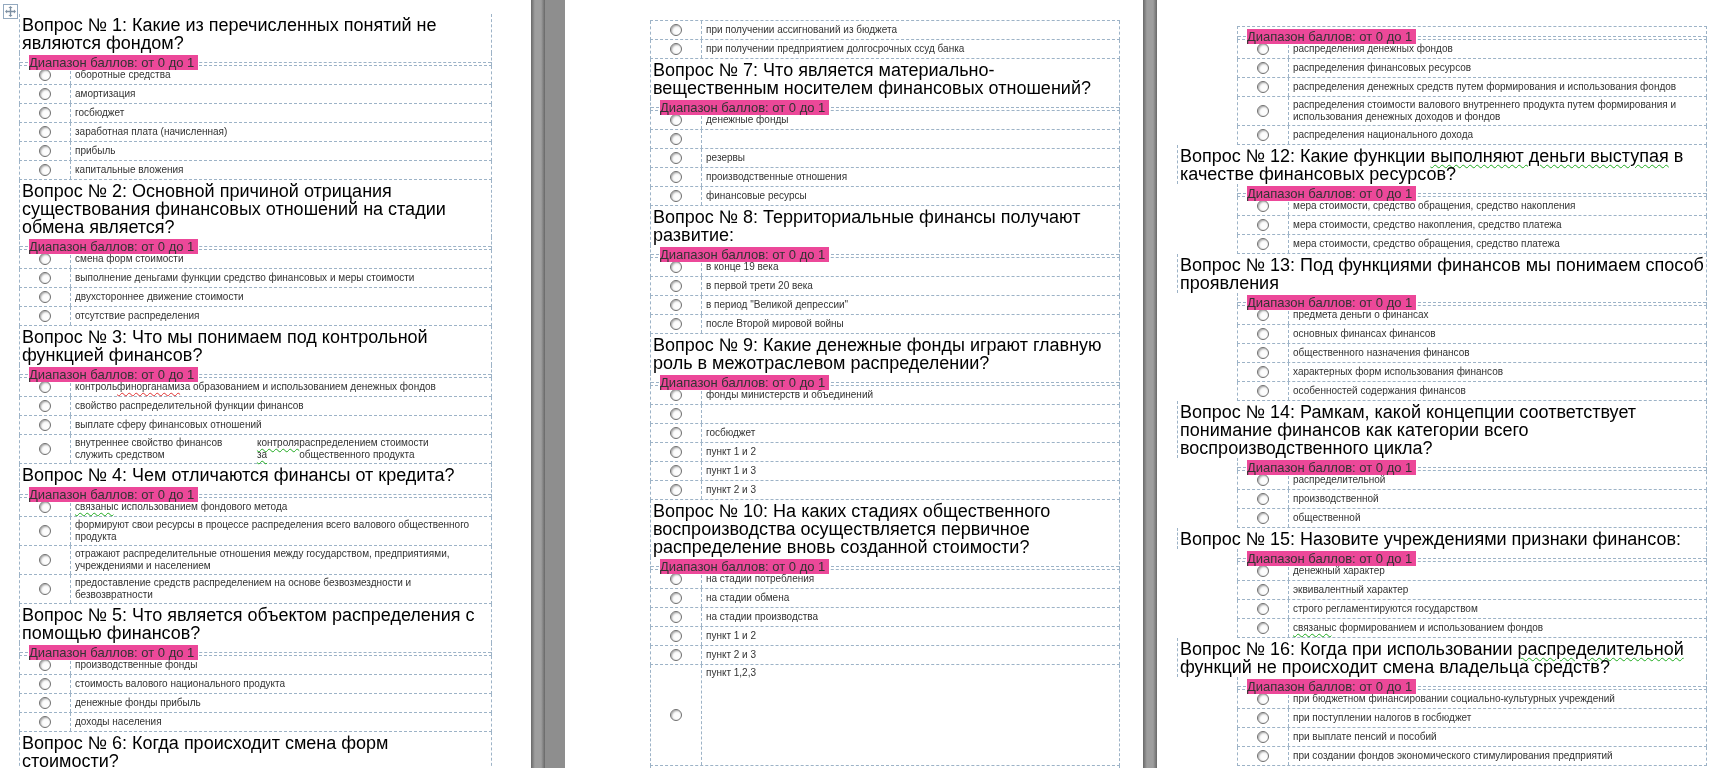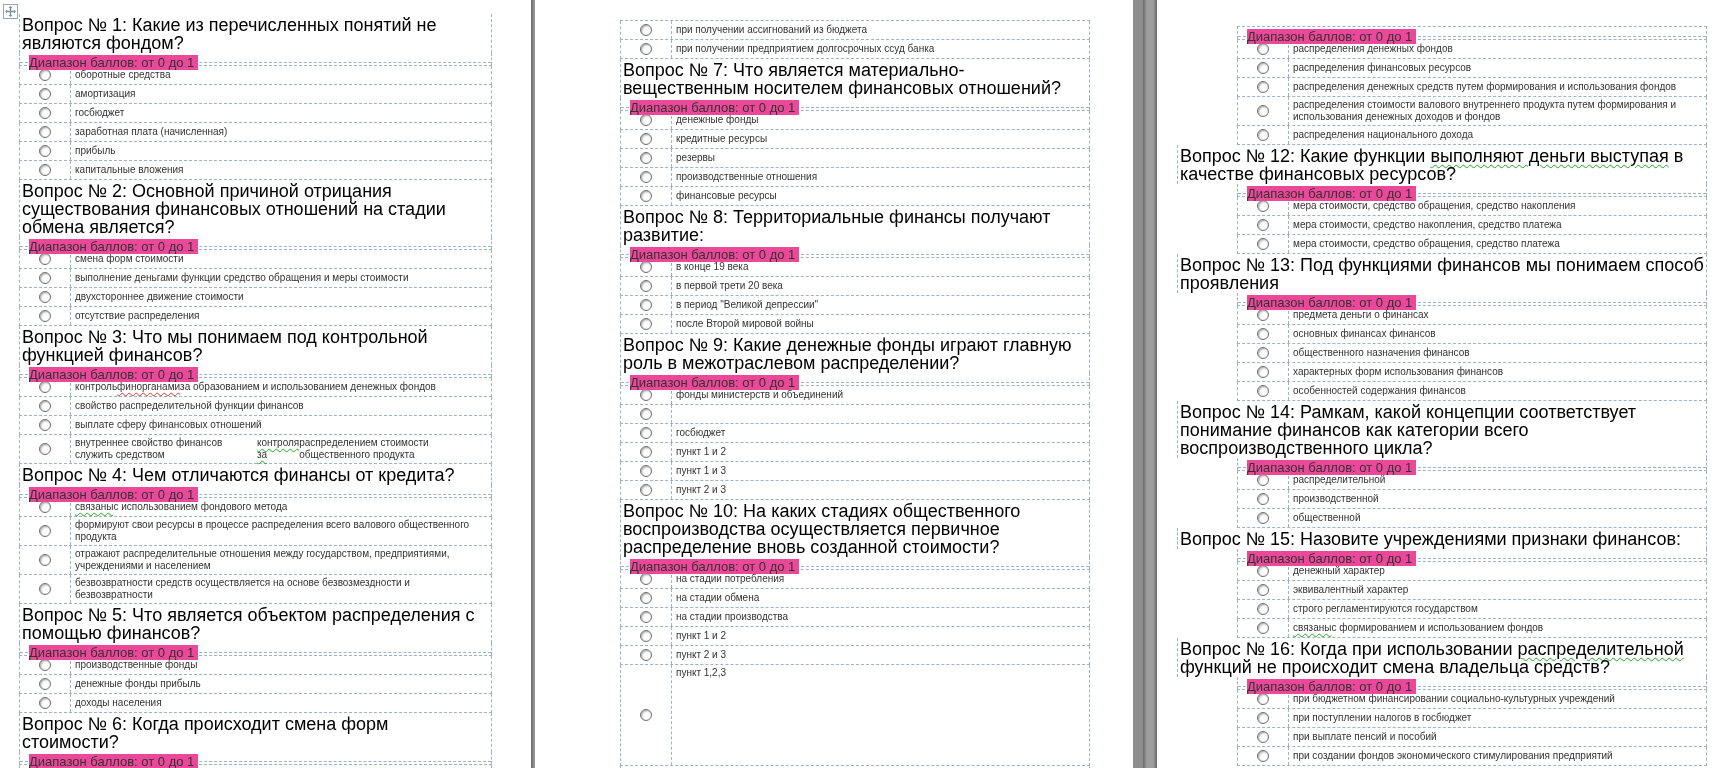--- a/index.html
+++ b/index.html
@@ -2,21 +2,21 @@
 <html><head>
 <meta charset="utf-8">
 <style>
   :root{ --grid:#9db3c7; }
   html,body{margin:0;padding:0}
   body{width:1728px;height:768px;overflow:hidden;background:#8e8e8e;
        font-family:"Liberation Sans",sans-serif;}
   .canvas{position:relative;width:1728px;height:768px}
   .page{position:absolute;top:0;bottom:0;background:#fff}
   .page1{left:0;width:531px}
-  .page2{left:535px;width:598px}
+  .page2{left:565px;width:598px}
   .page3{left:1157px;width:571px}
   .gap{position:absolute;top:0;bottom:0;width:14px;
        background:linear-gradient(90deg,#686868 0%,#9e9e9e 28%,#9e9e9e 72%,#686868 100%)}
   .gap1{left:531px}.gap2{left:1143px}
 
   .move-handle{position:absolute;left:3px;top:4px;width:13px;height:13px;
        border:1px solid #93a9bf;background:#fff;display:flex;align-items:center;justify-content:center;cursor:move}
 
   .content{position:absolute}
   .page1 .content{left:19px;top:14px;width:473px}
@@ -115,21 +115,21 @@
             <div class="opt-row">
               <div class="radio-cell">
                 <span class="radio"></span>
               </div>
               <div class="text-cell">смена форм стоимости</div>
             </div>
             <div class="opt-row">
               <div class="radio-cell">
                 <span class="radio"></span>
               </div>
-              <div class="text-cell">выполнение деньгами функции средство обращения и меры стоимости</div>
+              <div class="text-cell">выполнение деньгами функции средство финансовых и меры стоимости</div>
             </div>
             <div class="opt-row">
               <div class="radio-cell">
                 <span class="radio"></span>
               </div>
               <div class="text-cell">двухстороннее движение стоимости</div>
             </div>
             <div class="opt-row">
               <div class="radio-cell">
                 <span class="radio"></span>
@@ -187,33 +187,39 @@
             <div class="opt-row">
               <div class="radio-cell">
                 <span class="radio"></span>
               </div>
               <div class="text-cell">отражают распределительные отношения между государством, предприятиями, учреждениями и населением</div>
             </div>
             <div class="opt-row">
               <div class="radio-cell">
                 <span class="radio"></span>
               </div>
-              <div class="text-cell">безвозвратности средств осуществляется на основе безвозмездности и безвозвратности</div>
+              <div class="text-cell">предоставление средств распределением на основе безвозмездности и безвозвратности</div>
             </div>
           </div>
         </div>
         <div class="block">
           <div class="q-head">Вопрос № 5: Что является объектом распределения с помощью финансов?</div>
           <div class="points"><span class="points-text">Диапазон баллов: от 0 до 1</span></div>
           <div class="opts">
             <div class="opt-row">
               <div class="radio-cell">
                 <span class="radio"></span>
               </div>
               <div class="text-cell">производственные фонды</div>
+            </div>
+            <div class="opt-row">
+              <div class="radio-cell">
+                <span class="radio"></span>
+              </div>
+              <div class="text-cell">стоимость валового национального продукта</div>
             </div>
             <div class="opt-row">
               <div class="radio-cell">
                 <span class="radio"></span>
               </div>
               <div class="text-cell">денежные фонды прибыль</div>
             </div>
             <div class="opt-row">
               <div class="radio-cell">
                 <span class="radio"></span>
@@ -268,21 +274,20 @@
             <div class="opt-row">
               <div class="radio-cell">
                 <span class="radio"></span>
               </div>
               <div class="text-cell">денежные фонды</div>
             </div>
             <div class="opt-row">
               <div class="radio-cell">
                 <span class="radio"></span>
               </div>
-              <div class="text-cell">кредитные ресурсы</div>
             </div>
             <div class="opt-row">
               <div class="radio-cell">
                 <span class="radio"></span>
               </div>
               <div class="text-cell">резервы</div>
             </div>
             <div class="opt-row">
               <div class="radio-cell">
                 <span class="radio"></span>

